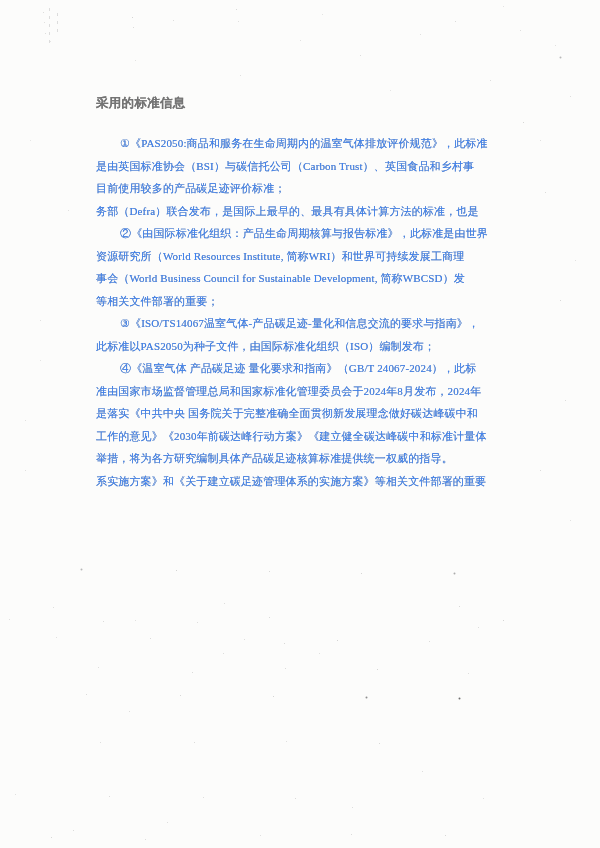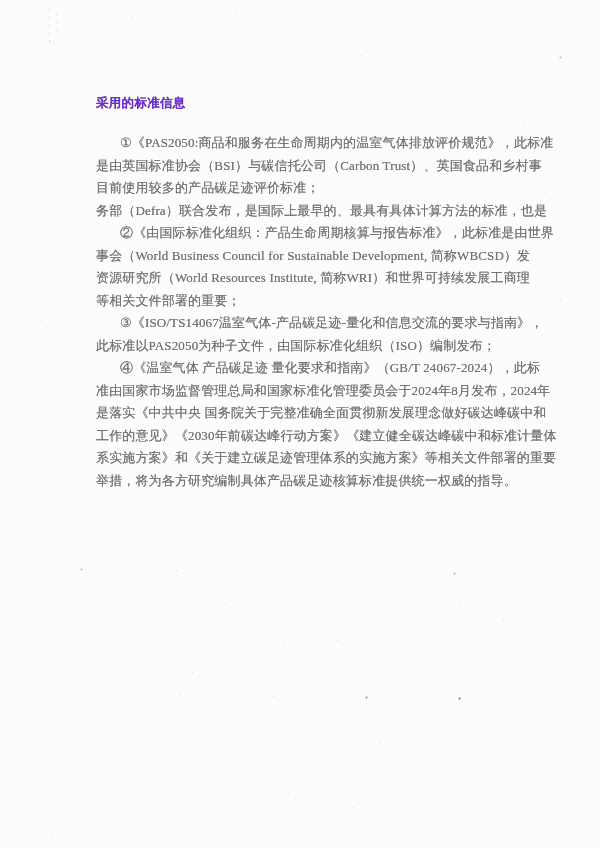--- a/index.html
+++ b/index.html
@@ -21,30 +21,30 @@
     left: 96px;
     top: 95px;
     width: 428px;
   }
   .doc-title {
     font-size: 12.5px;
     font-weight: 700;
     line-height: 17px;
     margin: 0 0 20px 0;
     letter-spacing: 0.3px;
-    color: #6d28d9;
+    color: #737373;
     text-shadow: 0 0 0.5px rgba(30,30,30,0.55);
   }
   .para { margin: 0; padding: 0; }
   .line {
-    font-size: 13px;
+    font-size: 11px;
     line-height: 22.5px;
     letter-spacing: 0.15px;
     white-space: pre;
-    color: #737373;
+    color: #3b82f6;
     text-shadow: 0 0 0.6px rgba(35,35,35,0.5);
   }
   .line.first { text-indent: 24px; }
 
   
   .scan-dash {
     position: absolute;
     width: 1px;
     background: repeating-linear-gradient(to bottom, #d7d7d7 0 3px, transparent 3px 8px);
     opacity: 0.85;
@@ -105,32 +105,32 @@
 
     <section class="para">
       <div class="line first">①《PAS2050:商品和服务在生命周期内的温室气体排放评价规范》，此标准</div>
       <div class="line">是由英国标准协会（BSI）与碳信托公司（Carbon Trust）、英国食品和乡村事</div>
       <div class="line">目前使用较多的产品碳足迹评价标准；</div>
       <div class="line">务部（Defra）联合发布，是国际上最早的、最具有具体计算方法的标准，也是</div>
     </section>
 
     <section class="para">
       <div class="line first">②《由国际标准化组织：产品生命周期核算与报告标准》，此标准是由世界</div>
+      <div class="line">资源研究所（World Resources Institute, 简称WRI）和世界可持续发展工商理</div>
       <div class="line">事会（World Business Council for Sustainable Development, 简称WBCSD）发</div>
-      <div class="line">资源研究所（World Resources Institute, 简称WRI）和世界可持续发展工商理</div>
       <div class="line">等相关文件部署的重要；</div>
     </section>
 
     <section class="para">
       <div class="line first">③《ISO/TS14067温室气体-产品碳足迹-量化和信息交流的要求与指南》，</div>
       <div class="line">此标准以PAS2050为种子文件，由国际标准化组织（ISO）编制发布；</div>
     </section>
 
     <section class="para">
       <div class="line first">④《温室气体 产品碳足迹 量化要求和指南》（GB/T 24067-2024），此标</div>
       <div class="line">准由国家市场监督管理总局和国家标准化管理委员会于2024年8月发布，2024年</div>
       <div class="line">是落实《中共中央 国务院关于完整准确全面贯彻新发展理念做好碳达峰碳中和</div>
       <div class="line">工作的意见》《2030年前碳达峰行动方案》《建立健全碳达峰碳中和标准计量体</div>
+      <div class="line">举措，将为各方研究编制具体产品碳足迹核算标准提供统一权威的指导。</div>
       <div class="line">系实施方案》和《关于建立碳足迹管理体系的实施方案》等相关文件部署的重要</div>
-      <div class="line">举措，将为各方研究编制具体产品碳足迹核算标准提供统一权威的指导。</div>
     </section>
   </div>
 </div>
 
 </body></html>

